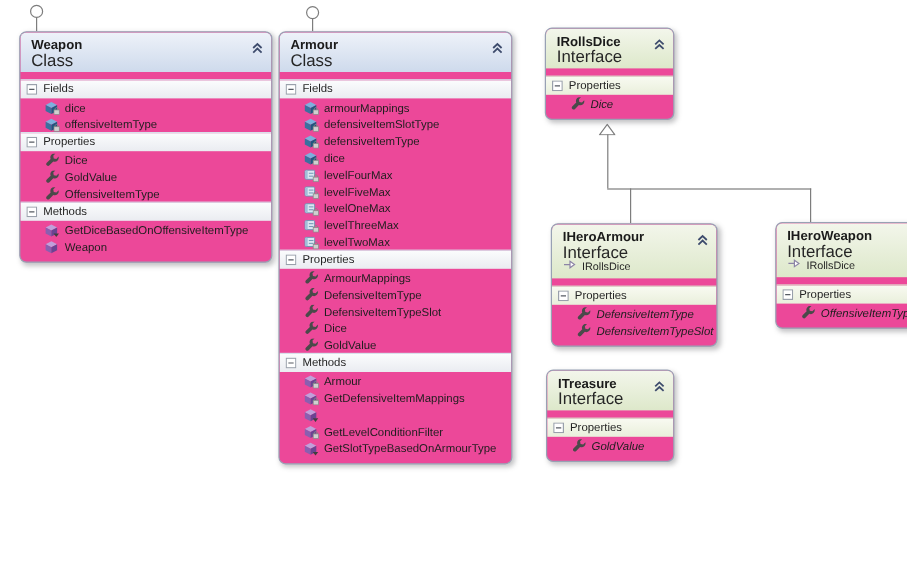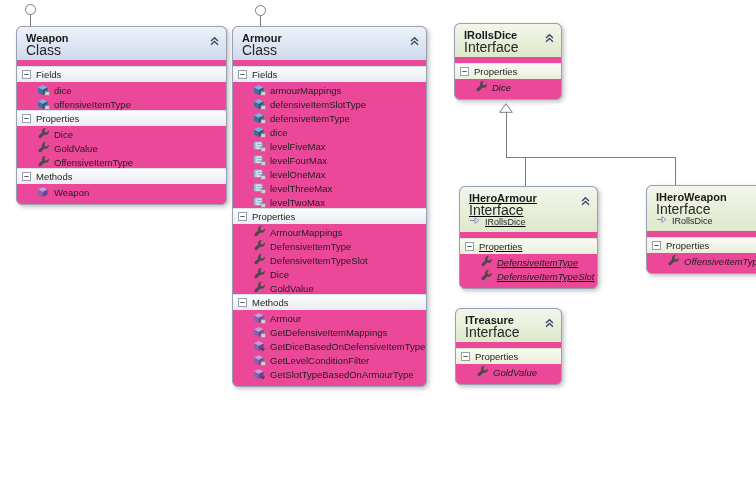--- a/index.html
+++ b/index.html
@@ -139,20 +139,31 @@
             </svg>
           </span>
           <span>Methods</span>
         </div>
         <div class="row">
           <span class="mi">
             <svg width="13" height="12" viewBox="0 0 13 12">
               <polygon points="1,3.5 5.8,1 10.6,3.5 5.8,6" fill="#c0a0da"></polygon>
               <polygon points="1,3.5 5.8,6 5.8,11 1,8.5" fill="#8a5fb0"></polygon>
               <polygon points="5.8,6 10.6,3.5 10.6,8.5 5.8,11" fill="#6a4492"></polygon>
+              <polygon points="7.6,8.6 12.2,8.6 9.9,11.6" fill="#3f3f3f"></polygon>
+            </svg>
+          </span>
+          <span class="mt">GetDiceBasedOnOffensiveItemType</span>
+        </div>
+        <div class="row">
+          <span class="mi">
+            <svg width="13" height="12" viewBox="0 0 13 12">
+              <polygon points="1,3.5 5.8,1 10.6,3.5 5.8,6" fill="#c0a0da"></polygon>
+              <polygon points="1,3.5 5.8,6 5.8,11 1,8.5" fill="#8a5fb0"></polygon>
+              <polygon points="5.8,6 10.6,3.5 10.6,8.5 5.8,11" fill="#6a4492"></polygon>
             </svg>
           </span>
           <span class="mt">Weapon</span>
         </div>
       </div>
   </div>
 
   <div class="node class" style="left:232px;top:26px;width:193px;">
     <div class="node-header">
       <div class="node-title">Armour</div>
@@ -224,34 +235,34 @@
           <span class="mi">
             <svg width="13" height="12" viewBox="0 0 13 12">
               <rect x="1.2" y="1.8" width="8" height="7.6" rx="1" fill="#dbe7f2" stroke="#6d93b4" stroke-width="0.8"></rect>
               <rect x="1.6" y="2.2" width="1.8" height="6.8" fill="#9fc0da"></rect>
               <line x1="4.4" y1="4.4" x2="8.2" y2="4.4" stroke="#6d93b4" stroke-width="0.8"></line>
               <line x1="4.4" y1="6.8" x2="8.2" y2="6.8" stroke="#6d93b4" stroke-width="0.8"></line>
               <rect x="8" y="7.6" width="4.4" height="3.8" fill="#d0d0d0" stroke="#878787" stroke-width="0.6"></rect>
               <path d="M8.9,7.6 v-0.9 a1.4,1.4 0 0 1 2.7,0 v0.9" fill="none" stroke="#878787" stroke-width="0.7"></path>
             </svg>
           </span>
-          <span class="mt">levelFiveMax</span>
+          <span class="mt">levelFourMax</span>
         </div>
         <div class="row">
           <span class="mi">
             <svg width="13" height="12" viewBox="0 0 13 12">
               <rect x="1.2" y="1.8" width="8" height="7.6" rx="1" fill="#dbe7f2" stroke="#6d93b4" stroke-width="0.8"></rect>
               <rect x="1.6" y="2.2" width="1.8" height="6.8" fill="#9fc0da"></rect>
               <line x1="4.4" y1="4.4" x2="8.2" y2="4.4" stroke="#6d93b4" stroke-width="0.8"></line>
               <line x1="4.4" y1="6.8" x2="8.2" y2="6.8" stroke="#6d93b4" stroke-width="0.8"></line>
               <rect x="8" y="7.6" width="4.4" height="3.8" fill="#d0d0d0" stroke="#878787" stroke-width="0.6"></rect>
               <path d="M8.9,7.6 v-0.9 a1.4,1.4 0 0 1 2.7,0 v0.9" fill="none" stroke="#878787" stroke-width="0.7"></path>
             </svg>
           </span>
-          <span class="mt">levelFourMax</span>
+          <span class="mt">levelFiveMax</span>
         </div>
         <div class="row">
           <span class="mi">
             <svg width="13" height="12" viewBox="0 0 13 12">
               <rect x="1.2" y="1.8" width="8" height="7.6" rx="1" fill="#dbe7f2" stroke="#6d93b4" stroke-width="0.8"></rect>
               <rect x="1.6" y="2.2" width="1.8" height="6.8" fill="#9fc0da"></rect>
               <line x1="4.4" y1="4.4" x2="8.2" y2="4.4" stroke="#6d93b4" stroke-width="0.8"></line>
               <line x1="4.4" y1="6.8" x2="8.2" y2="6.8" stroke="#6d93b4" stroke-width="0.8"></line>
               <rect x="8" y="7.6" width="4.4" height="3.8" fill="#d0d0d0" stroke="#878787" stroke-width="0.6"></rect>
               <path d="M8.9,7.6 v-0.9 a1.4,1.4 0 0 1 2.7,0 v0.9" fill="none" stroke="#878787" stroke-width="0.7"></path>
@@ -369,21 +380,20 @@
         </div>
         <div class="row">
           <span class="mi">
             <svg width="13" height="12" viewBox="0 0 13 12">
               <polygon points="1,3.5 5.8,1 10.6,3.5 5.8,6" fill="#c0a0da"></polygon>
               <polygon points="1,3.5 5.8,6 5.8,11 1,8.5" fill="#8a5fb0"></polygon>
               <polygon points="5.8,6 10.6,3.5 10.6,8.5 5.8,11" fill="#6a4492"></polygon>
               <polygon points="7.6,8.6 12.2,8.6 9.9,11.6" fill="#3f3f3f"></polygon>
             </svg>
           </span>
-          <span class="mt">GetDiceBasedOnDefensiveItemType</span>
         </div>
         <div class="row">
           <span class="mi">
             <svg width="13" height="12" viewBox="0 0 13 12">
               <polygon points="1,3.5 5.8,1 10.6,3.5 5.8,6" fill="#c0a0da"></polygon>
               <polygon points="1,3.5 5.8,6 5.8,11 1,8.5" fill="#8a5fb0"></polygon>
               <polygon points="5.8,6 10.6,3.5 10.6,8.5 5.8,11" fill="#6a4492"></polygon>
               <rect x="8" y="7.6" width="4.4" height="3.8" fill="#d0d0d0" stroke="#878787" stroke-width="0.6"></rect>
               <path d="M8.9,7.6 v-0.9 a1.4,1.4 0 0 1 2.7,0 v0.9" fill="none" stroke="#878787" stroke-width="0.7"></path>
             </svg>
@@ -427,21 +437,21 @@
           <span class="mi">
             <svg width="13" height="12" viewBox="0 0 13 12">
               <path fill="#4a4a4a" d="M11.8,2.5 a3.3,3.3 0 0 1 -4.4,4 L4.2,9.8 a1.55,1.55 0 0 1 -2.2,-2.2 L5.2,4.4 a3.3,3.3 0 0 1 4,-4.4 L7.4,1.8 l0.4,2.2 2.2,0.4 z"></path>
             </svg>
           </span>
           <span class="mt it">Dice</span>
         </div>
       </div>
   </div>
 
-  <div class="node interface" style="left:459px;top:186px;width:137px;text-decoration:underline;">
+  <div class="node interface" style="left:459px;top:186px;width:137px;">
     <div class="node-header">
       <div class="node-title">IHeroArmour</div>
       <div class="node-kind">Interface</div>
       <div class="node-base">
         <span class="mi base-arrow">
             <svg width="11" height="9" viewBox="0 0 11 9">
               <path d="M1,4.5 H6" stroke="#8c84a6" stroke-width="1.1" fill="none"></path>
               <polygon points="6,1.8 9.8,4.5 6,7.2" fill="#ffffff" stroke="#8c84a6" stroke-width="1"></polygon>
             </svg>
           </span>

